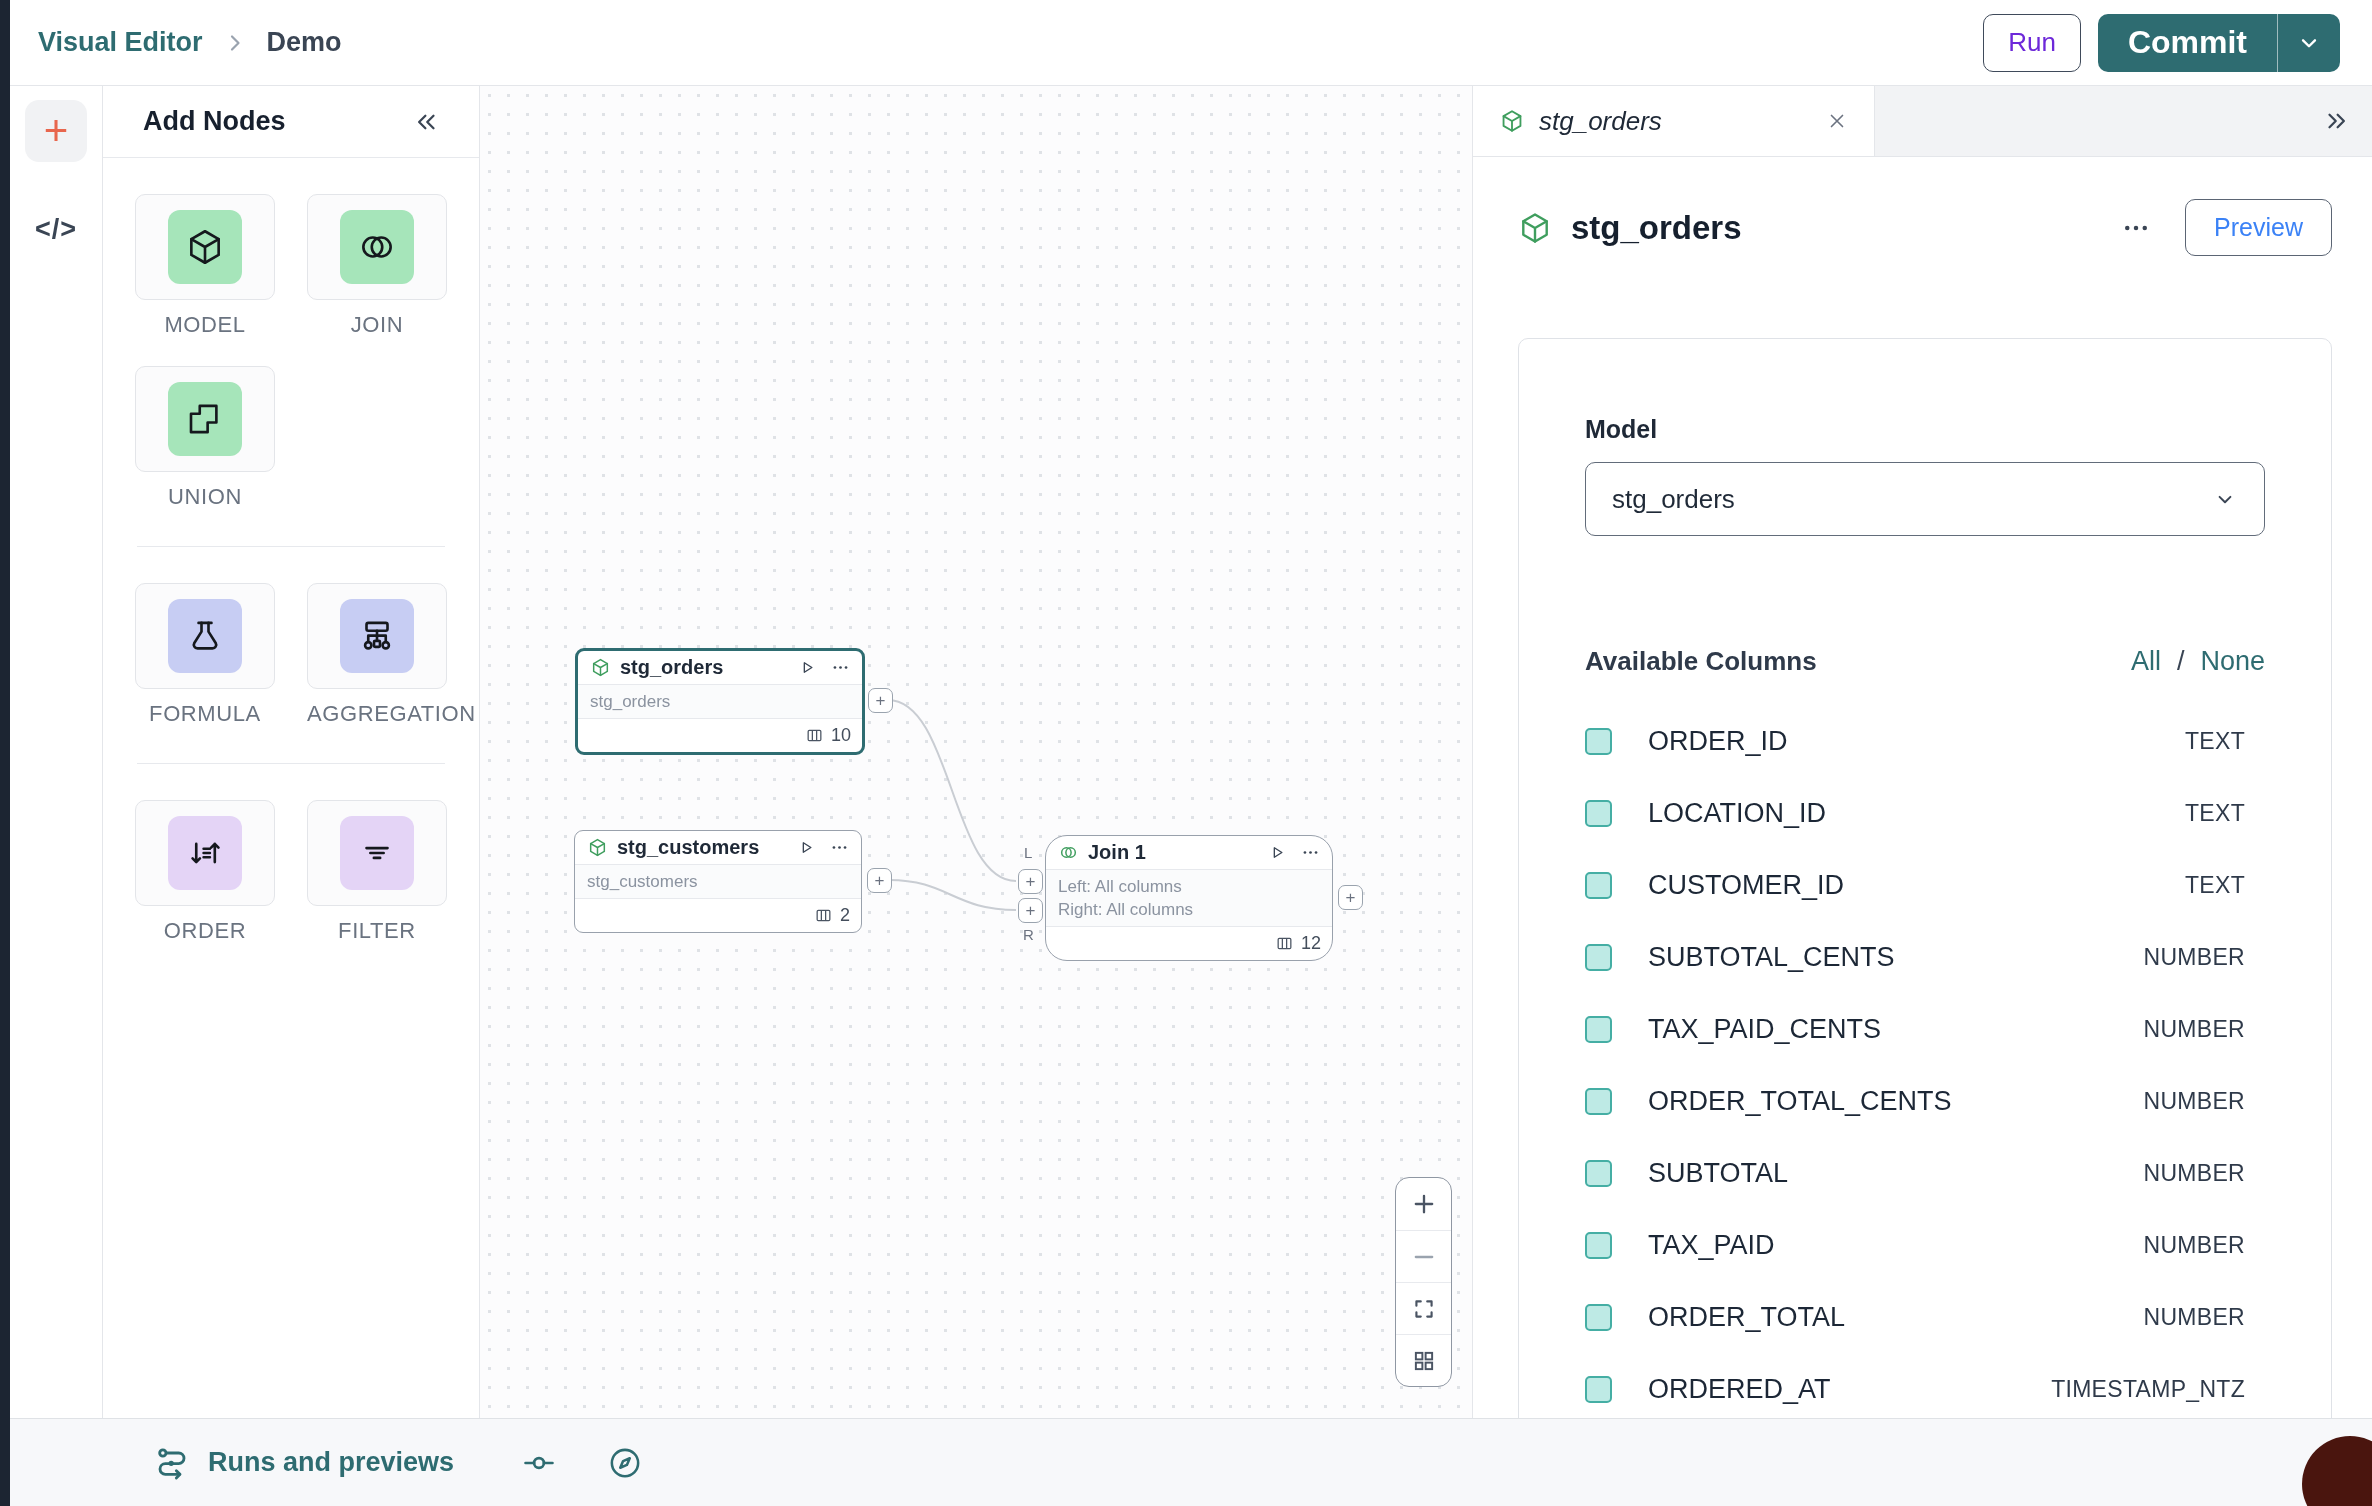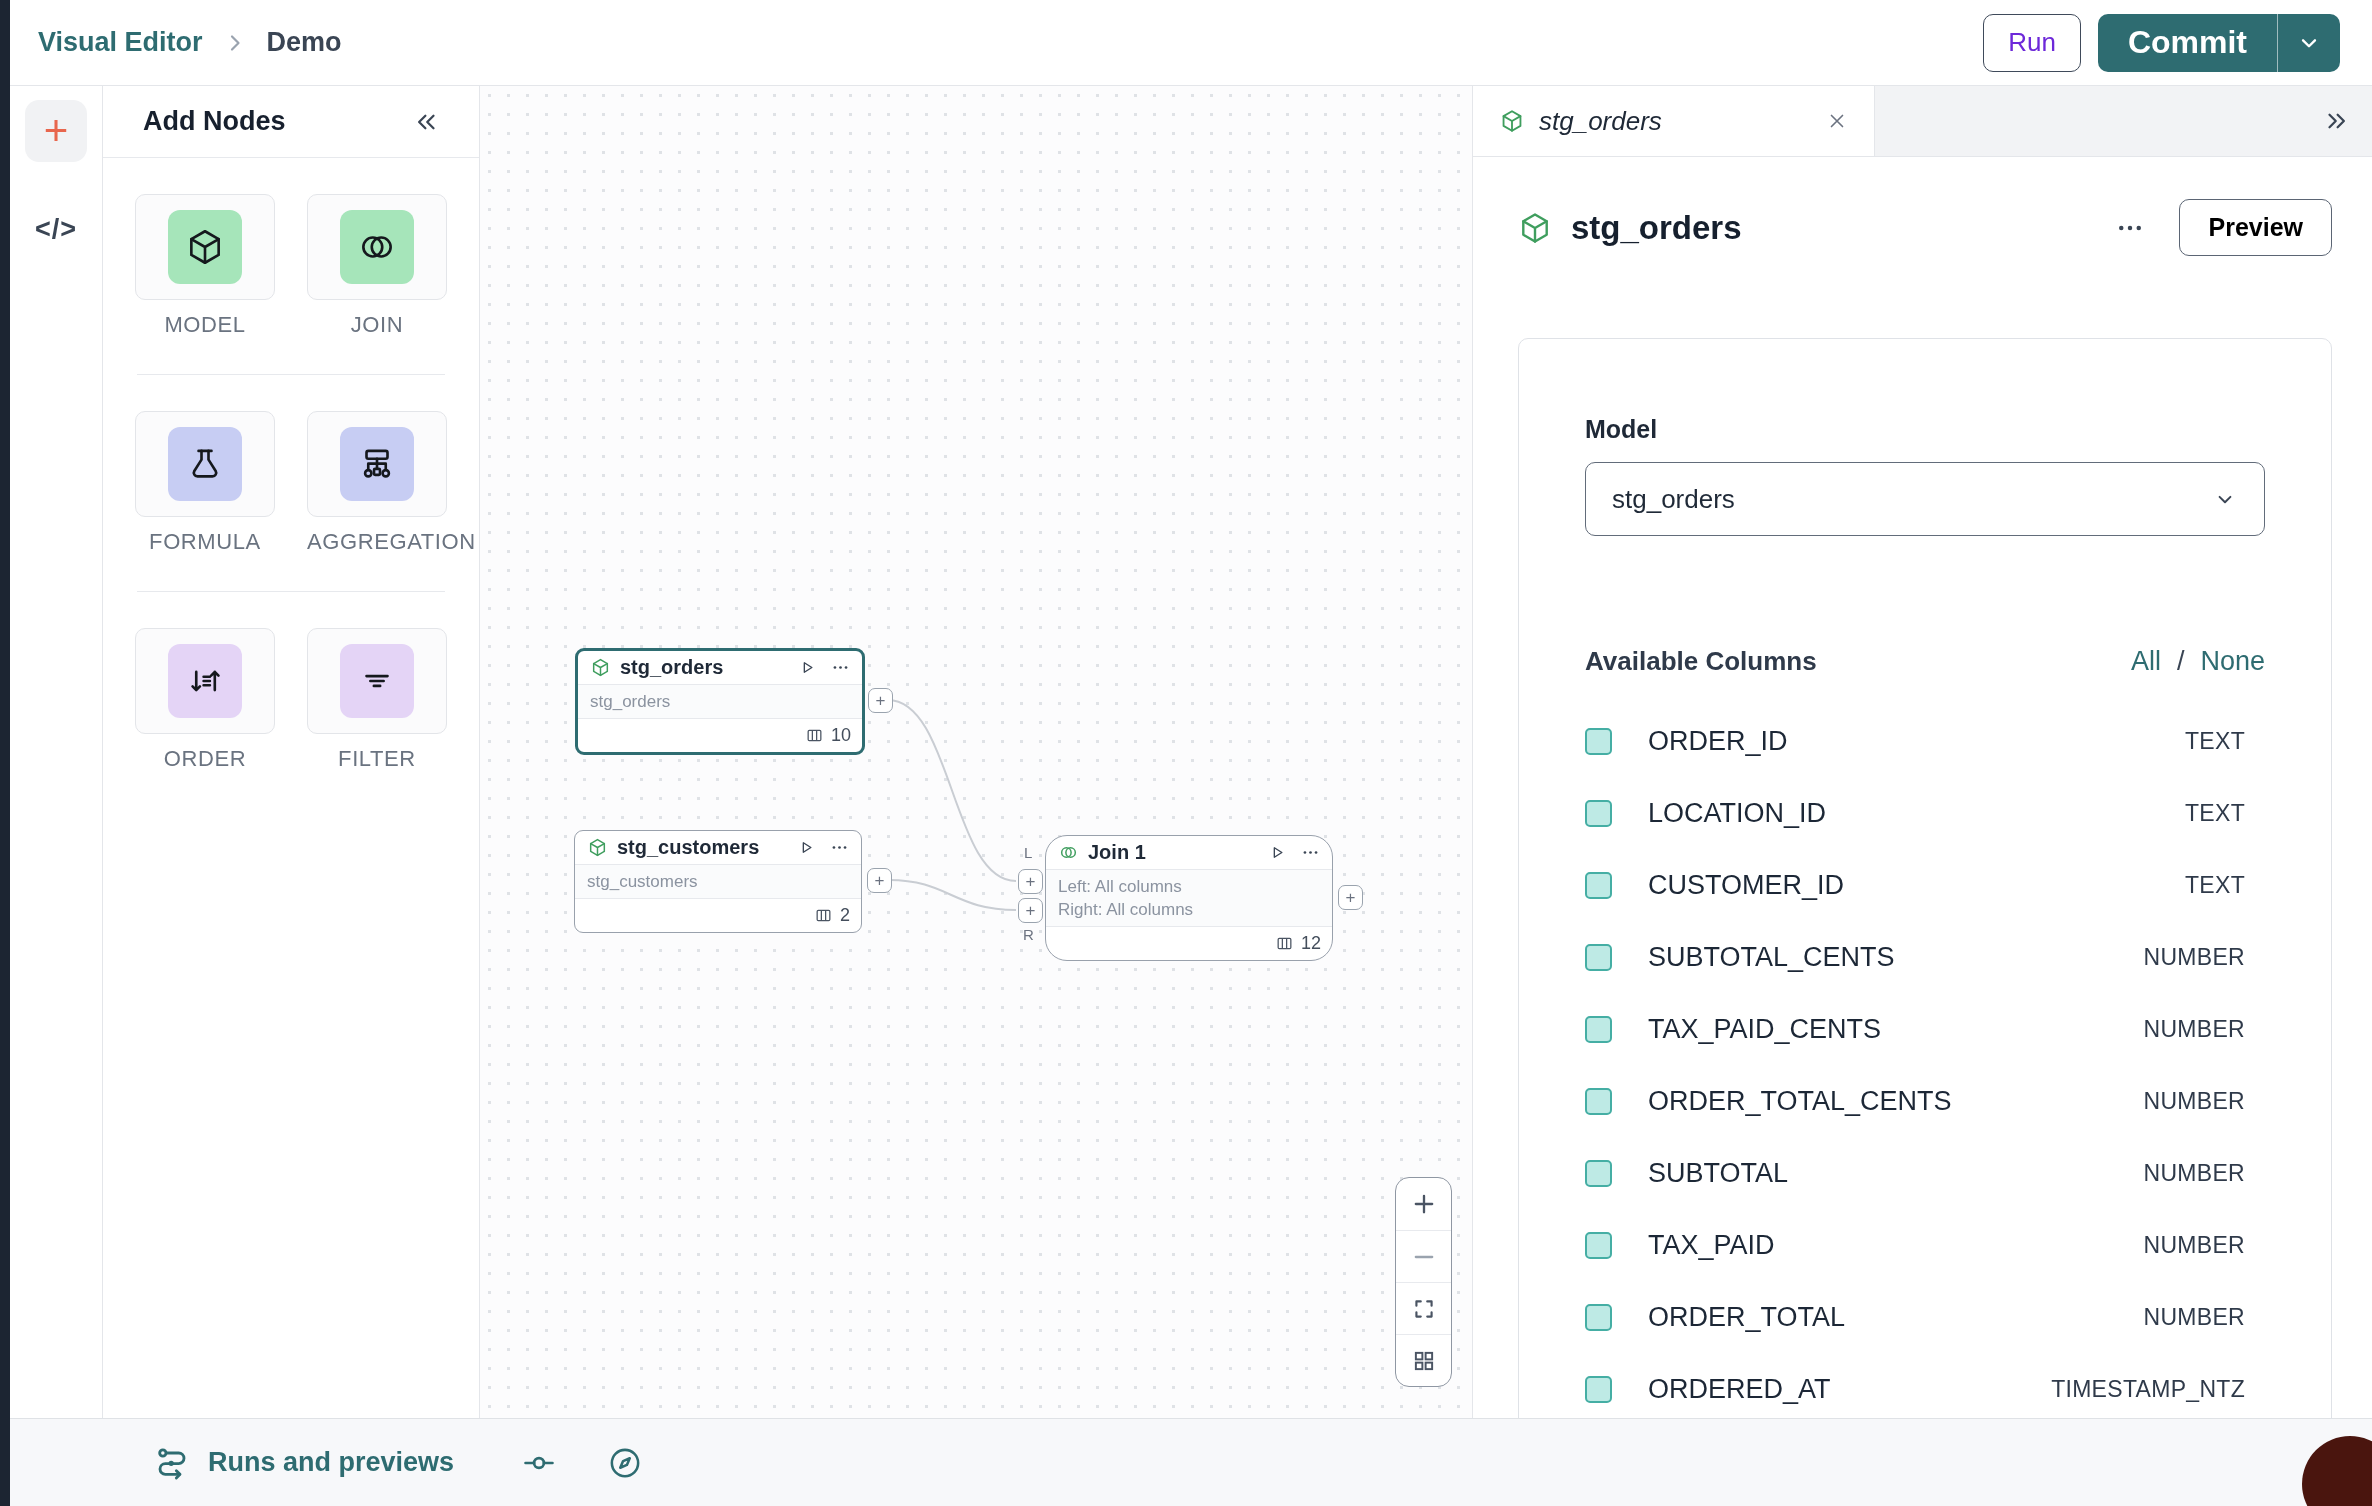--- a/index.html
+++ b/index.html
@@ -82,21 +82,21 @@
   .tab-active { width:402px; background:#fff; border-right:1px solid #E4E6EA; display:flex; align-items:center;
     gap:14px; padding:0 26px; cursor:pointer; }
   .tab-title { font-size:26px; font-style:italic; color:#1F2937; }
   .tab-close { margin-left:auto; color:#6B7280; display:flex; cursor:pointer; }
   .tab-expand { margin-left:auto; display:flex; align-items:center; padding:0 20px; color:#3A4554; cursor:pointer; }
   .panel-head { margin:42px 40px 0 44px; display:flex; align-items:center; }
   .panel-title { font-size:33px; font-weight:700; color:#16202E; margin-left:18px; }
   .panel-head-right { margin-left:auto; display:flex; align-items:center; gap:34px; }
   .dots-icon { color:#3A4554; display:flex; cursor:pointer; }
   .btn-preview { padding:13px 28px; border:1.5px solid #5B6574; border-radius:10px; background:#fff;
-    font-size:25px; color:#000000; cursor:pointer;font-weight:bold; }
+    font-size:25px; color:#3b82f6; cursor:pointer; }
   .config-card { margin:82px 0 0 45px; width:814px; height:1400px; border:1px solid #DFE2E7; border-radius:10px;
     padding:76px 66px 0 66px; }
   .model-label { font-size:25px; font-weight:700; color:#1F2937; }
   .model-select { margin-top:18px; height:74px; border:1.5px solid #626C7A; border-radius:10px;
     display:flex; align-items:center; padding:0 26px; font-size:26px; color:#1F2937; cursor:pointer; }
   .model-caret { margin-left:auto; color:#3A4554; display:flex; }
   .columns-header { margin-top:110px; display:flex; align-items:baseline; }
   .columns-label { font-size:26px; font-weight:700; color:#2F3A4A; }
   .columns-links { margin-left:auto; font-size:27px; display:flex; gap:16px; align-items:baseline; }
   .link-teal { color:#2E6C71; cursor:pointer; }
@@ -190,20 +190,30 @@
         <div class="node-card">
             <div class="node-tile tile-green">
           <svg class="tile-svg" viewBox="0 0 24 24">
                 <circle cx="9.6" cy="12" r="5.4"></circle>
                 <circle cx="14.4" cy="12" r="5.4"></circle>
               </svg>
         </div>
           </div>
         <div class="node-cell-label">JOIN</div>
       </div>
+      <div class="node-cell">
+        <div class="node-card">
+            <div class="node-tile tile-green">
+          <svg class="tile-svg" viewBox="0 0 24 24">
+                <path d="M9 4.5h9.5V14h-5v5.5H4V9h5V4.5z"></path>
+              </svg>
+        </div>
+          </div>
+        <div class="node-cell-label">UNION</div>
+      </div>
     </div>
 
     <hr class="group-divider">
 
     <div class="node-group">
       <div class="node-cell">
         <div class="node-card">
             <div class="node-tile tile-indigo">
           <svg class="tile-svg" viewBox="0 0 24 24">
                 <path d="M10 4.5v5L5.9 16c-.8 1.4.2 3.1 1.8 3.1h8.6c1.6 0 2.6-1.7 1.8-3.1L14 9.5v-5"></path>

